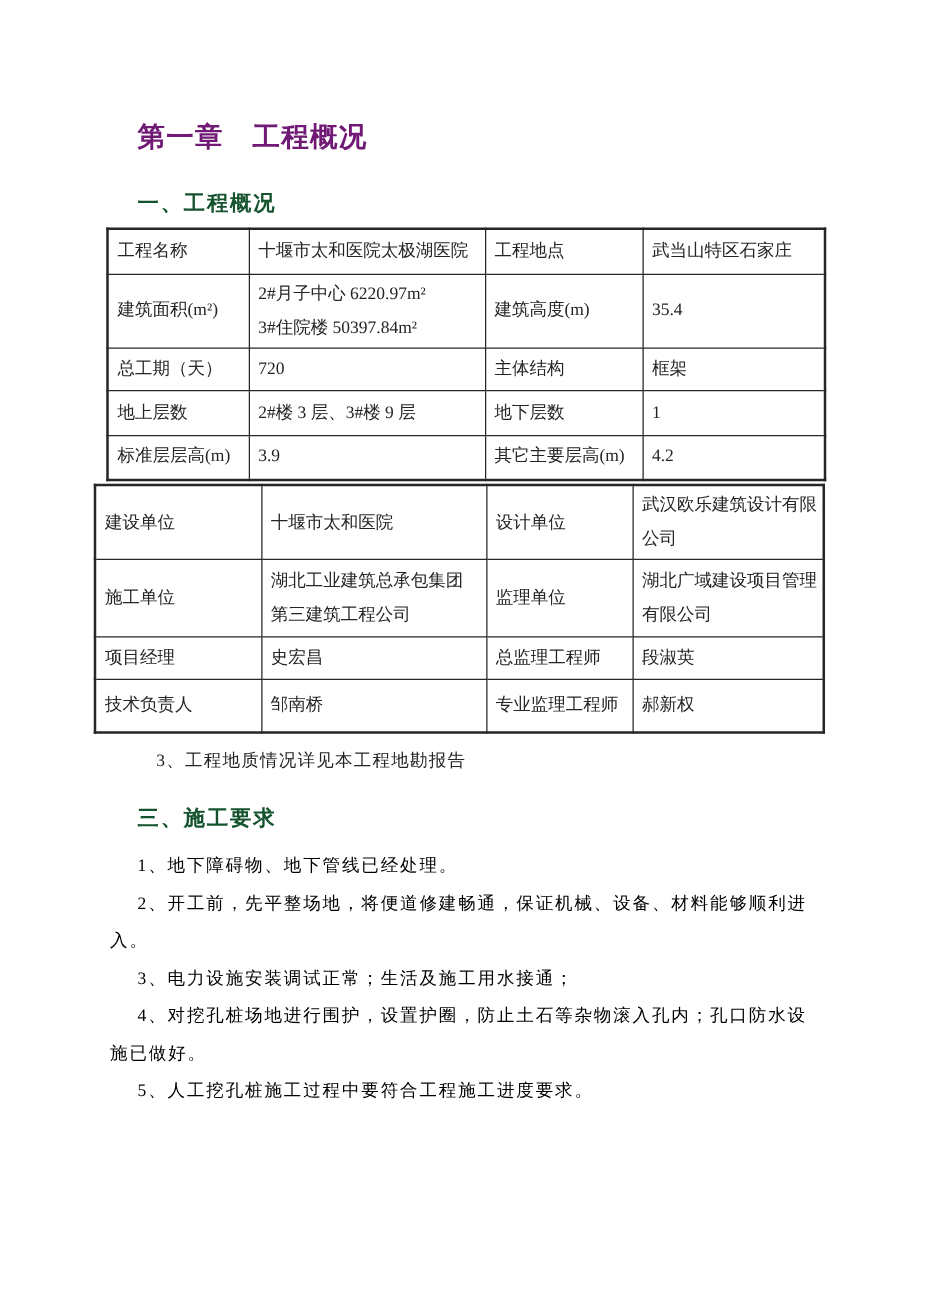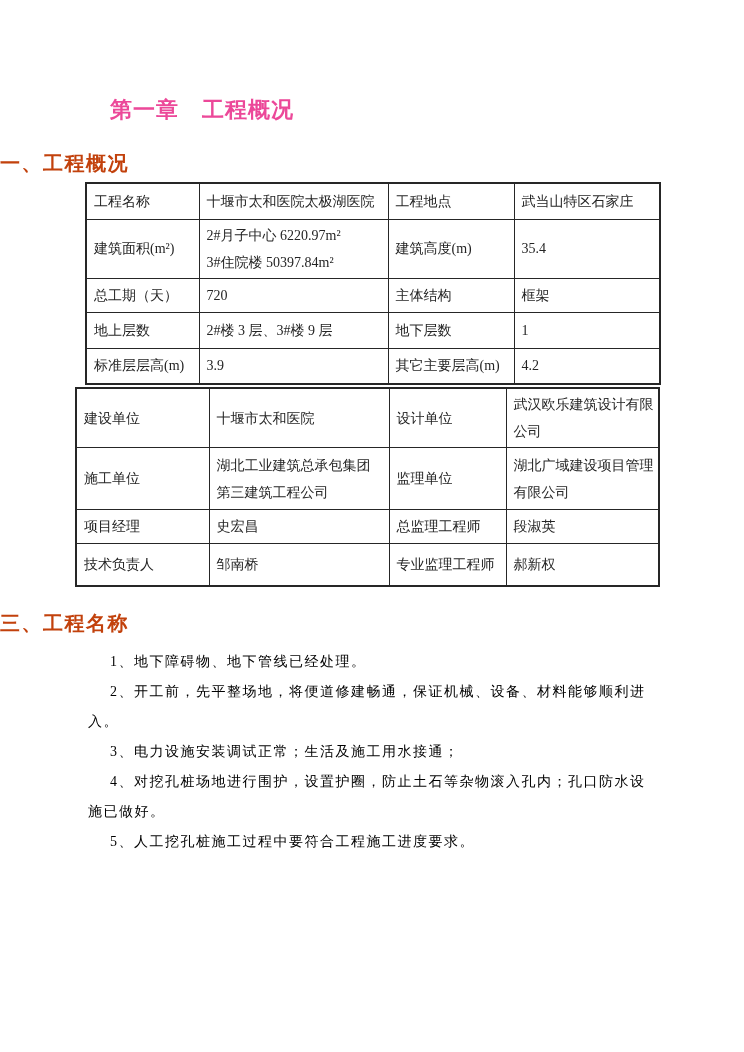--- a/index.html
+++ b/index.html
@@ -12,29 +12,30 @@
   }
   .page { position: relative; width: 744px; height: 1052px; overflow: hidden; background: #fff; }
 
   .chapter-title {
     margin: 97px 0 0 110px;
     font-family: "Liberation Sans", "DejaVu Sans", sans-serif;
     font-weight: bold;
     font-size: 22px;
     line-height: 26px;
     letter-spacing: 1px;
-    color: #ec4899;
+    color: #701a75;
   }
   .h2 {
+    margin-left: 110px;
     font-family: "Liberation Sans", "DejaVu Sans", sans-serif;
     font-weight: bold;
-    font-size: 20px;
+    font-size: 17px;
     line-height: 24px;
     letter-spacing: 1.5px;
-    color: #c2410c;
+    color: #14532d;
   }
   .h2-overview { margin-top: 28px; }
   .h2-sequence { margin-top: 17px; }
   .h2-require  { margin-top: 24px; }
 
   .subnum {
     font-size: 14px;
     line-height: 18px;
     letter-spacing: 1px;
     color: #242424;
@@ -157,23 +158,24 @@
       </tr>
       <tr>
         <td class="c1">技术负责人</td>
         <td class="c2">邹南桥</td>
         <td class="c3">专业监理工程师</td>
         <td class="c4">郝新权</td>
       </tr>
     </tbody>
   </table>
 
+  <div class="subnum sub3">3、工程地质情况详见本工程地勘报告</div>
 
 
-  <div class="h2 h2-require">三、工程名称</div>
+  <div class="h2 h2-require">三、施工要求</div>
 
   <div class="req-list">
     <p class="req-item">1、地下障碍物、地下管线已经处理。</p>
     <p class="req-item">2、开工前，先平整场地，将便道修建畅通，保证机械、设备、材料能够顺利进入。</p>
     <p class="req-item">3、电力设施安装调试正常；生活及施工用水接通；</p>
     <p class="req-item">4、对挖孔桩场地进行围护，设置护圈，防止土石等杂物滚入孔内；孔口防水设施已做好。</p>
     <p class="req-item">5、人工挖孔桩施工过程中要符合工程施工进度要求。</p>
   </div>
 
 </div>

